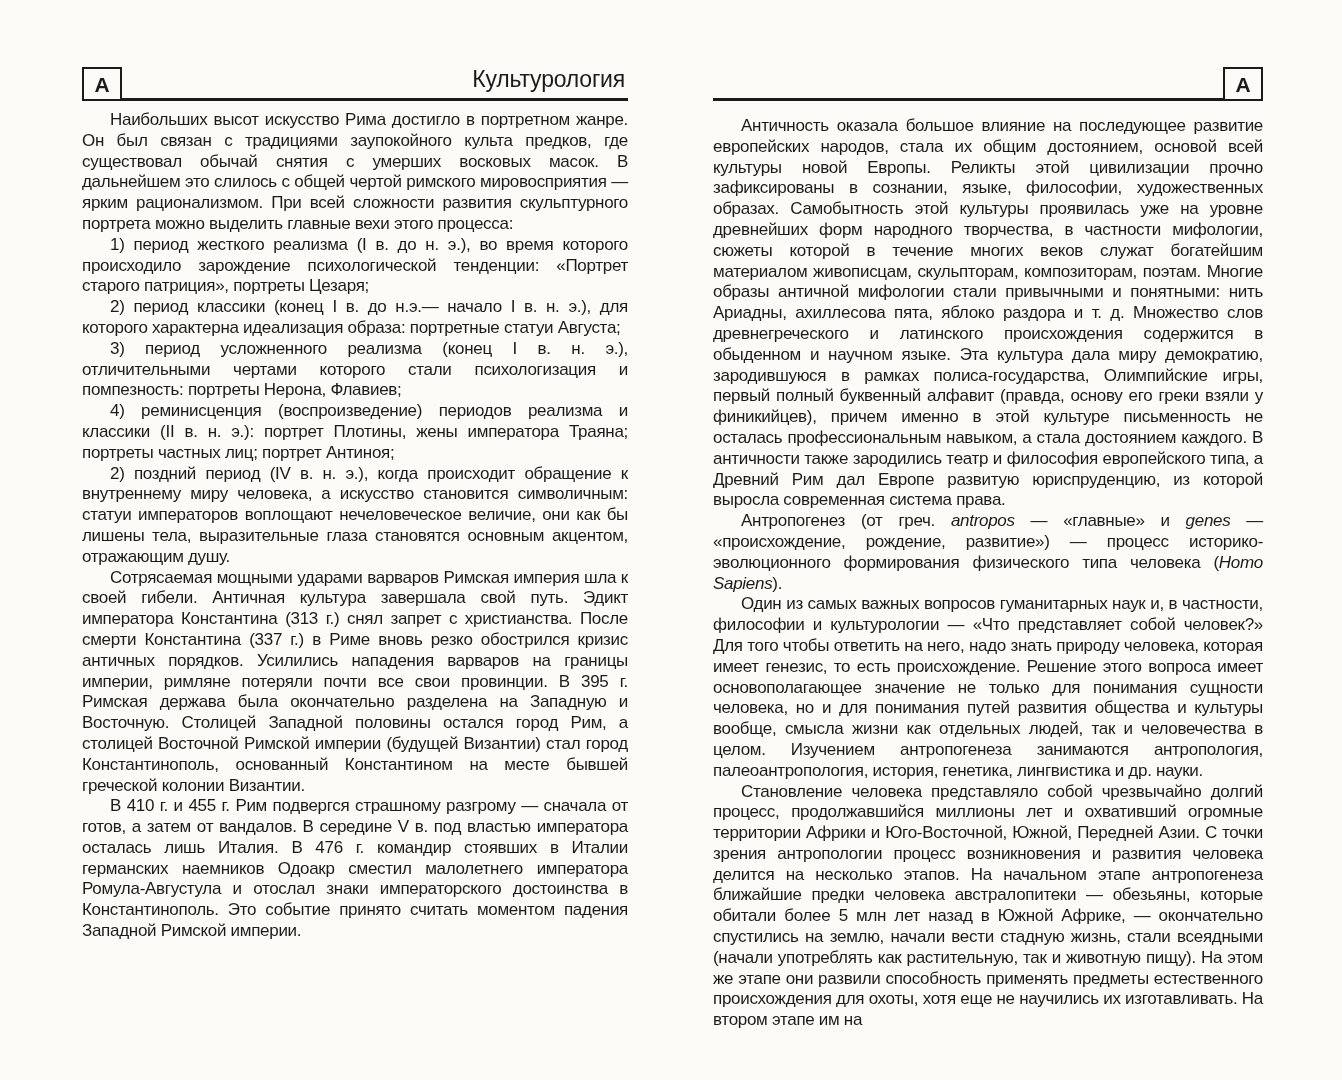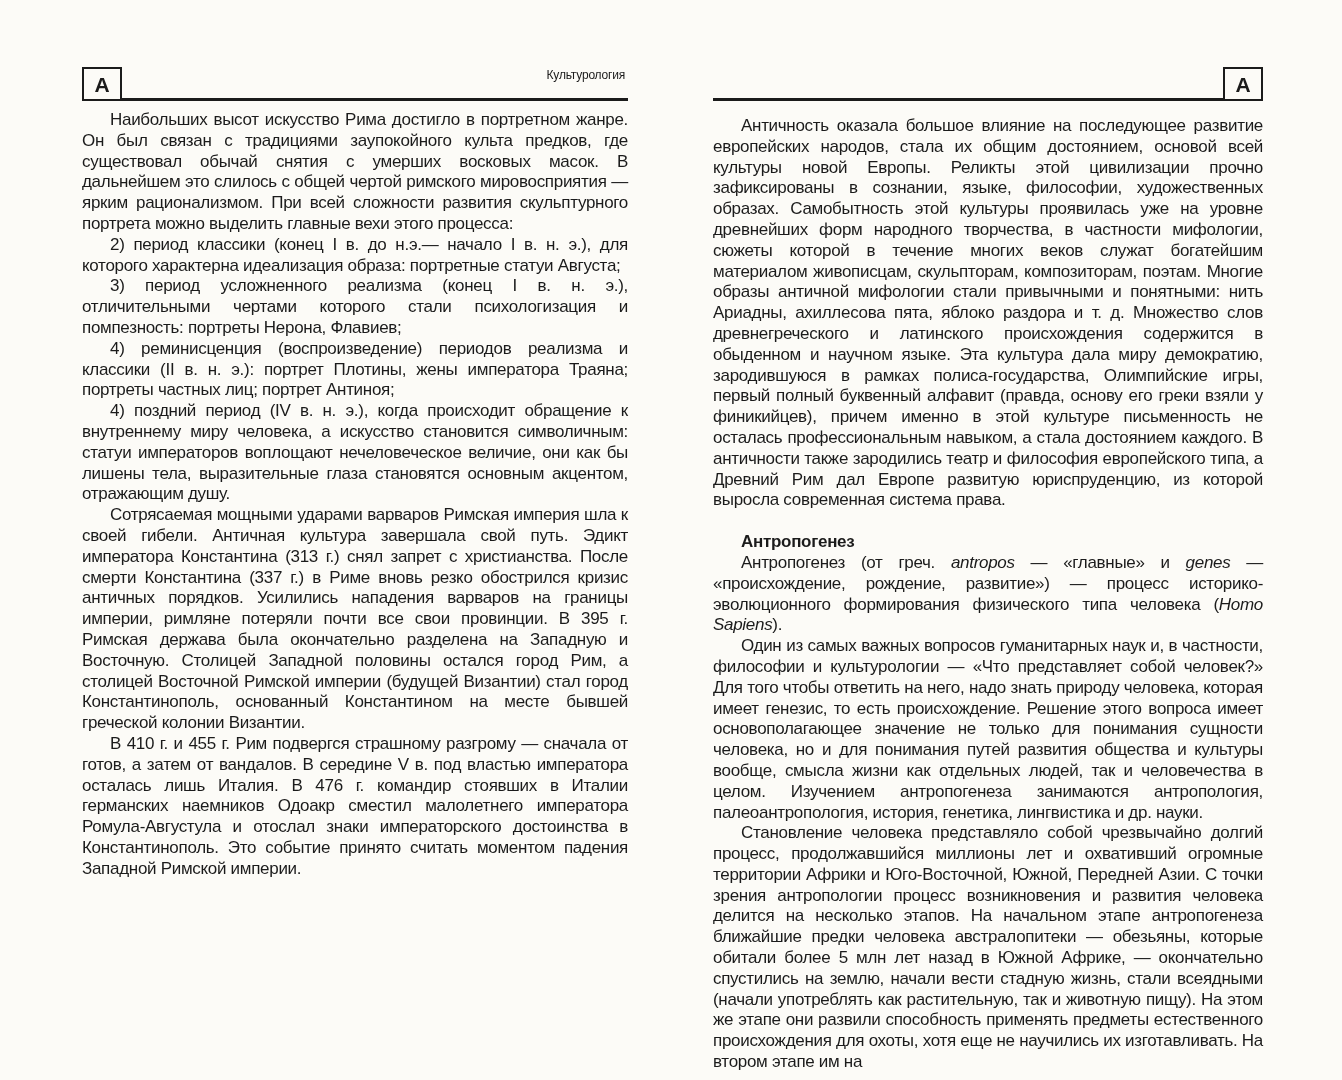--- a/index.html
+++ b/index.html
@@ -44,23 +44,23 @@
   }
   .rule {
     flex: 1 1 auto;
     align-self: stretch;
     border-bottom: 3px solid #1b1b1b;
     display: flex;
     justify-content: flex-end;
     align-items: flex-end;
   }
   .header-title {
-    font-size: 12px;
+    font-size: 23px;
     letter-spacing: -0.2px;
-    padding: 0 3px 16px 0;
+    padding: 0 3px 5px 0;
     white-space: nowrap;
   }
 
   .page-body {
     font-size: 17px;
     line-height: 20.8px;
     letter-spacing: -0.3px;
     text-align: justify;
     hyphens: auto;
     -webkit-hyphens: auto;
@@ -87,38 +87,38 @@
 
   <section class="page page-left">
     <header class="page-header">
       <span class="a-box">А</span>
       <span class="rule">
         <span class="header-title">Культурология</span>
       </span>
     </header>
     <div class="page-body">
         <p class="para"><span>Наибольших высот искусство Рима достигло в портретном жанре. Он был связан с традициями заупокойного культа предков, где существовал обычай снятия с умерших восковых масок. В дальнейшем это слилось с общей чертой римского мировосприятия — ярким рационализмом. При всей сложности развития скульптурного портрета можно выделить главные вехи этого процесса:</span></p>
+        <p class="para"><span>1) период жесткого реализма (I в. до н. э.), во время которого происходило зарождение психологической тенденции: «Портрет старого патриция», портреты Цезаря;</span></p>
         <p class="para"><span>2) период классики (конец I в. до н.э.— начало I в. н. э.), для которого характерна идеализация образа: портретные статуи Августа;</span></p>
         <p class="para"><span>3) период усложненного реализма (конец I в. н. э.), отличительными чертами которого стали психологизация и помпезность: портреты Нерона, Флавиев;</span></p>
         <p class="para"><span>4) реминисценция (воспроизведение) периодов реализма и классики (II в. н. э.): портрет Плотины, жены императора Траяна; портреты частных лиц; портрет Антиноя;</span></p>
-        <p class="para"><span>4) поздний период (IV в. н. э.), когда происходит обращение к внутреннему миру человека, а искусство становится символичным: статуи императоров воплощают нечеловеческое величие, они как бы лишены тела, выразительные глаза становятся основным акцентом, отражающим душу.</span></p>
+        <p class="para"><span>2) поздний период (IV в. н. э.), когда происходит обращение к внутреннему миру человека, а искусство становится символичным: статуи императоров воплощают нечеловеческое величие, они как бы лишены тела, выразительные глаза становятся основным акцентом, отражающим душу.</span></p>
         <p class="para"><span>Сотрясаемая мощными ударами варваров Римская империя шла к своей гибели. Античная культура завершала свой путь. Эдикт императора Константина (313 г.) снял запрет с христианства. После смерти Константина (337 г.) в Риме вновь резко обострился кризис античных порядков. Усилились нападения варваров на границы империи, римляне потеряли почти все свои провинции. В 395 г. Римская держава была окончательно разделена на Западную и Восточную. Столицей Западной половины остался город Рим, а столицей Восточной Римской империи (будущей Византии) стал город Константинополь, основанный Константином на месте бывшей греческой колонии Византии.</span></p>
         <p class="para"><span>В 410 г. и 455 г. Рим подвергся страшному разгрому — сначала от готов, а затем от вандалов. В середине V в. под властью императора осталась лишь Италия. В 476 г. командир стоявших в Италии германских наемников Одоакр сместил малолетнего императора Ромула-Августула и отослал знаки императорского достоинства в Константинополь. Это событие принято считать моментом падения Западной Римской империи.</span></p>
       </div>
 
   </section>
 
   <section class="page page-right">
     <header class="page-header">
       <span class="rule"></span>
       <span class="a-box">А</span>
     </header>
     <div class="page-body">
         <p class="para"><span>Античность оказала большое влияние на последующее развитие европейских народов, стала их общим достоянием, основой всей культуры новой Европы. Реликты этой цивилизации прочно зафиксированы в сознании, языке, философии, художественных образах. Самобытность этой культуры проявилась уже на уровне древнейших форм народного творчества, в частности мифологии, сюжеты которой в течение многих веков служат богатейшим материалом живописцам, скульпторам, композиторам, поэтам. Многие образы античной мифологии стали привычными и понятными: нить Ариадны, ахиллесова пята, яблоко раздора и т. д. Множество слов древнегреческого и латинского происхождения содержится в обыденном и научном языке. Эта культура дала миру демократию, зародившуюся в рамках полиса-государства, Олимпийские игры, первый полный буквенный алфавит (правда, основу его греки взяли у финикийцев), причем именно в этой культуре письменность не осталась профессиональным навыком, а стала достоянием каждого. В античности также зародились театр и философия европейского типа, а Древний Рим дал Европе развитую юриспруденцию, из которой выросла современная система права.</span></p>
-        <h3 class="section-heading"><span>Антропогенез</span></h3>
         <p class="para"><span>Антропогенез (от греч. </span><span class="it">antropos</span><span> — «главные» и </span><span class="it">genes</span><span> — «происхождение, рождение, развитие») — процесс историко-эволюционного формирования физического типа человека (</span><span class="it">Homo Sapiens</span><span>).</span></p>
         <p class="para"><span>Один из самых важных вопросов гуманитарных наук и, в частности, философии и культурологии — «Что представляет собой человек?» Для того чтобы ответить на него, надо знать природу человека, которая имеет генезис, то есть происхождение. Решение этого вопроса имеет основополагающее значение не только для понимания сущности человека, но и для понимания путей развития общества и культуры вообще, смысла жизни как отдельных людей, так и человечества в целом. Изучением антропогенеза занимаются антропология, палеоантропология, история, генетика, лингвистика и др. науки.</span></p>
         <p class="para"><span>Становление человека представляло собой чрезвычайно долгий процесс, продолжавшийся миллионы лет и охвативший огромные территории Африки и Юго-Восточной, Южной, Передней Азии. С точки зрения антропологии процесс возникновения и развития человека делится на несколько этапов. На начальном этапе антропогенеза ближайшие предки человека австралопитеки — обезьяны, которые обитали более 5 млн лет назад в Южной Африке, — окончательно спустились на землю, начали вести стадную жизнь, стали всеядными (начали употреблять как растительную, так и животную пищу). На этом же этапе они развили способность применять предметы естественного происхождения для охоты, хотя еще не научились их изготавливать. На втором этапе им на</span></p>
       </div>
 
   </section>
 
 </div>
 
 </body></html>

